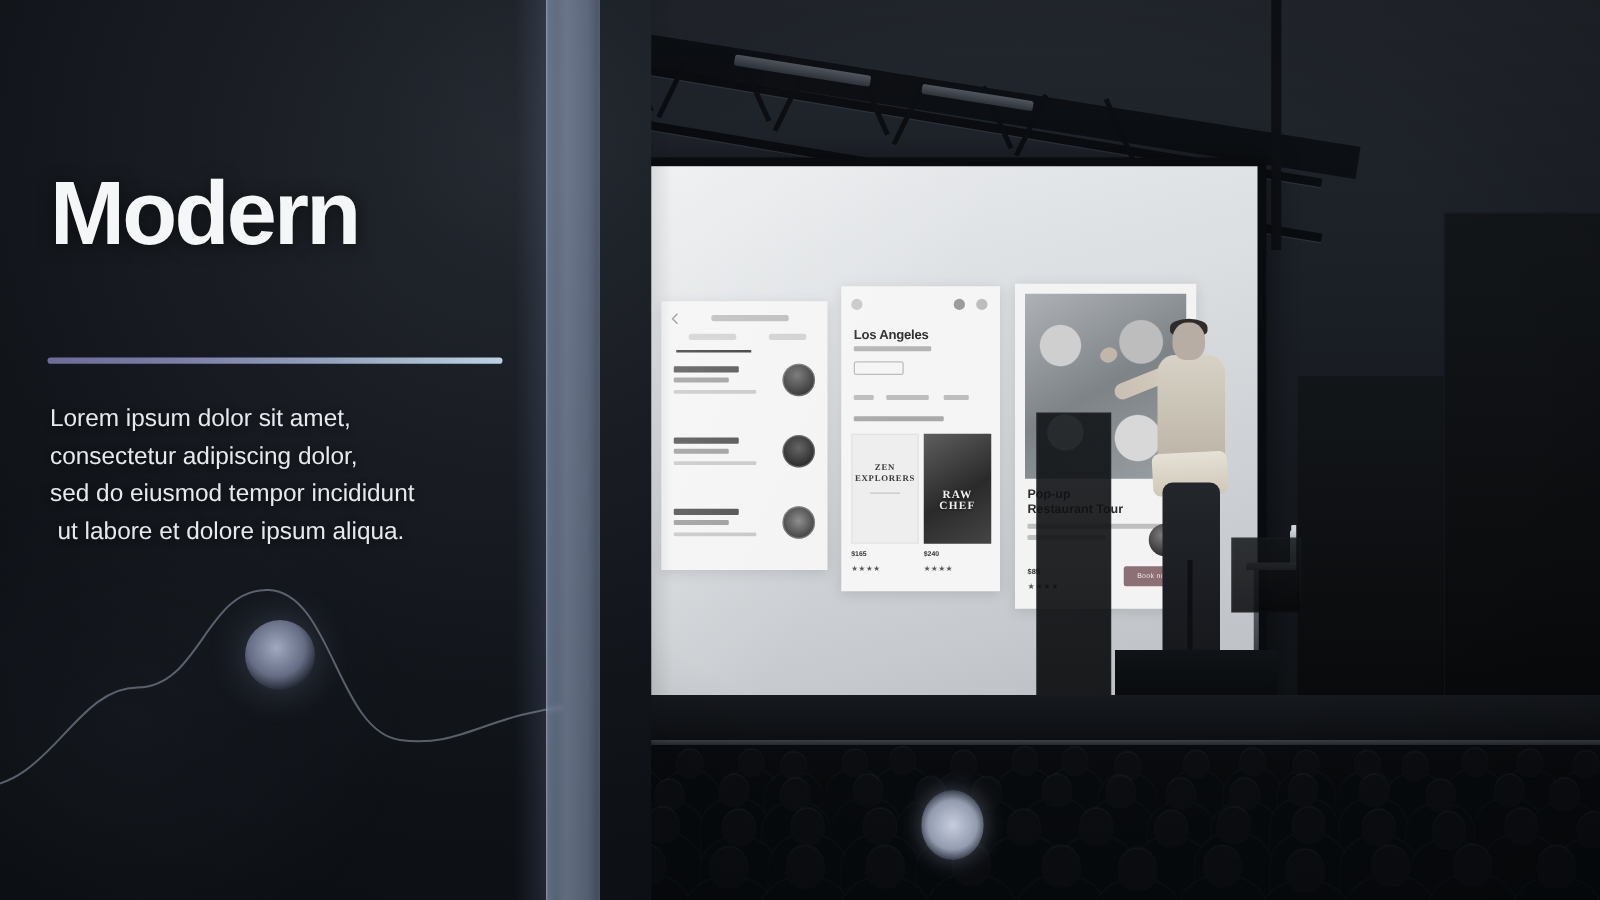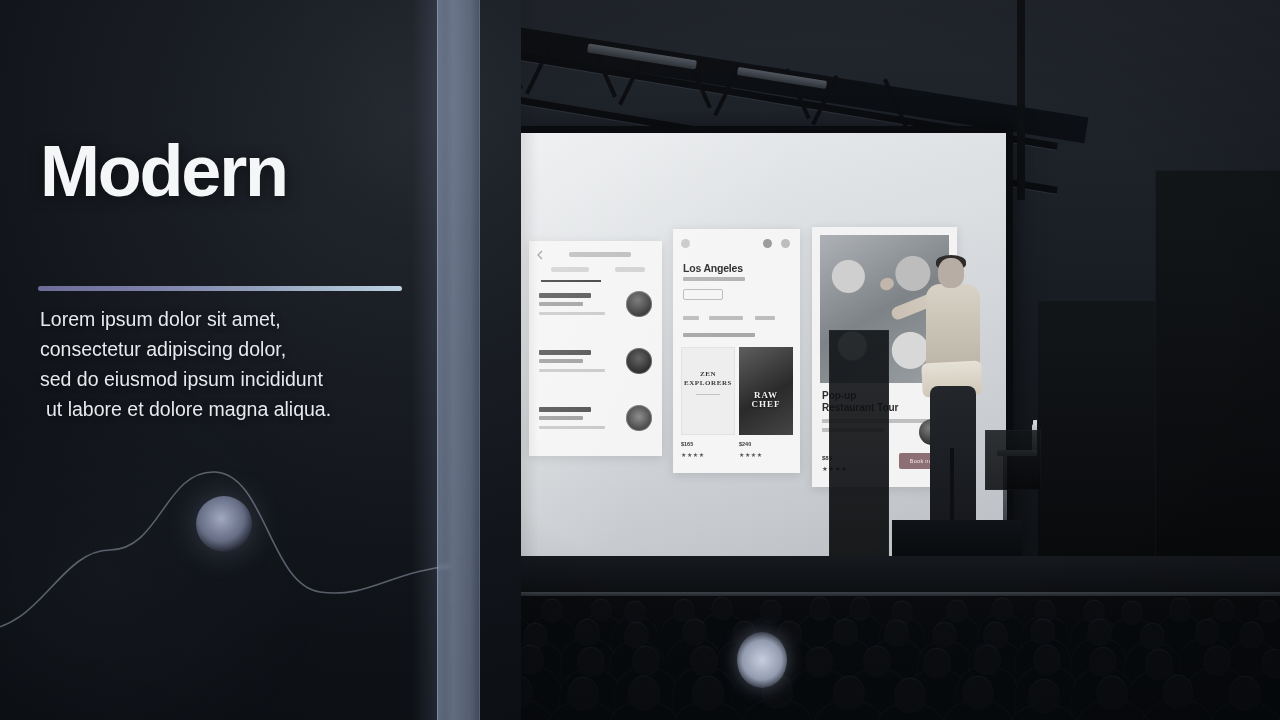--- a/index.html
+++ b/index.html
@@ -263,21 +263,21 @@
   }
   .title .line { display:block; }
 
   .accent-bar {
     position:absolute; left:38px; top:286px; width:364px; height:5px;
     border-radius:3px;
     background:linear-gradient(90deg,#6d6c98 0%,#7c7fa8 30%,#94a3bd 62%,#bcd2e2 100%);
   }
 
   .body-text {
-    position:absolute; left:40px; top:304px; width:390px;
+    position:absolute; left:40px; top:320px; width:390px;
     font-size:19.5px; line-height:30px; color:#e6eaee; font-weight:400;
     text-shadow:0 1px 6px rgba(0,0,0,.5);
   }
   .body-text .bline { display:block; white-space:nowrap; }
   .body-text .bline.indent { padding-left:6px; }
 </style>
 </head>
 <body>
 
 <div id="stage">
@@ -558,21 +558,21 @@
 
     <div class="title">
       <span class="line">Modern</span>
     </div>
 
     <div class="accent-bar"></div>
 
     <div class="body-text">
       <span class="bline">Lorem ipsum dolor sit amet,</span>
       <span class="bline">consectetur adipiscing dolor,</span>
-      <span class="bline">sed do eiusmod ipsum incididunt</span>
-      <span class="bline indent"> ut labore et dolore magna aliqua.</span>
+      <span class="bline">sed do eiusmod tempor incididunt</span>
+      <span class="bline indent"> ut labore et dolore ipsum aliqua.</span>
     </div>
   </div>
 
   <div class="glass-soft"></div>
   <div class="glass"></div>
 
 </div>
 
 </body></html>

